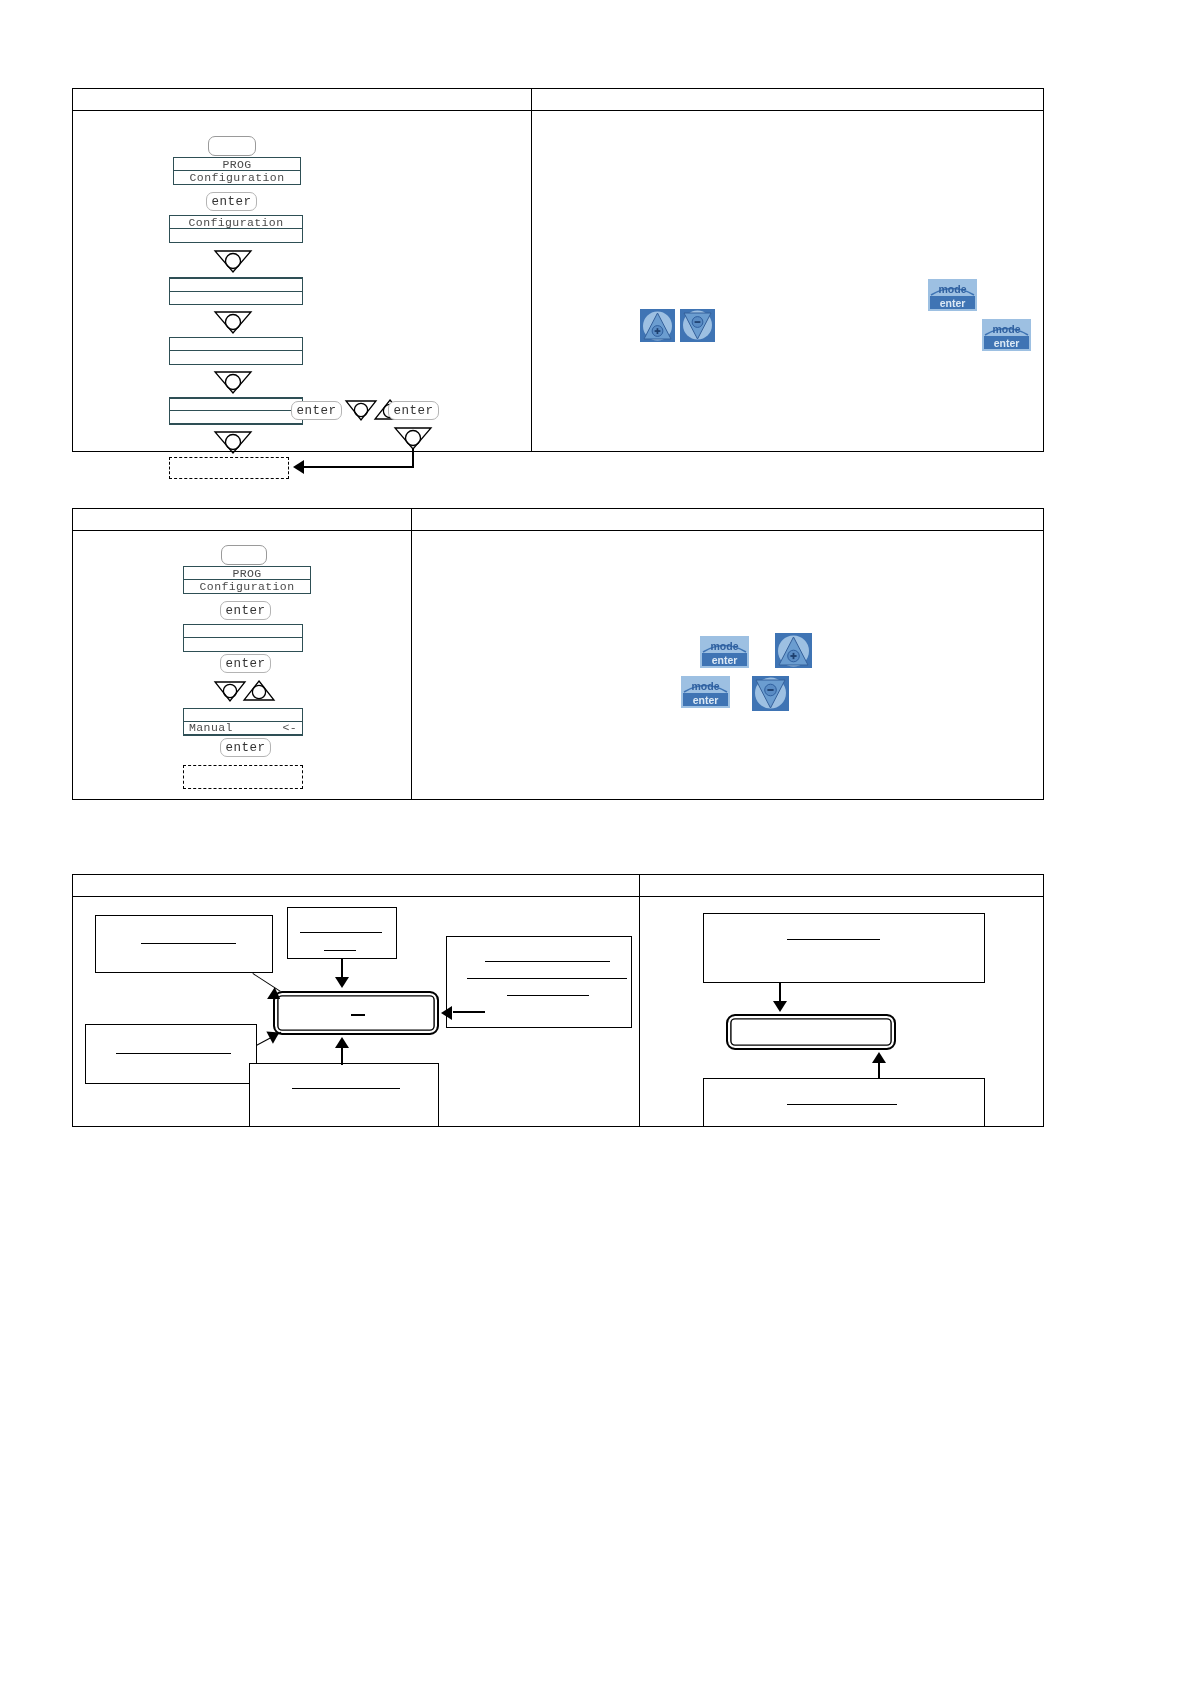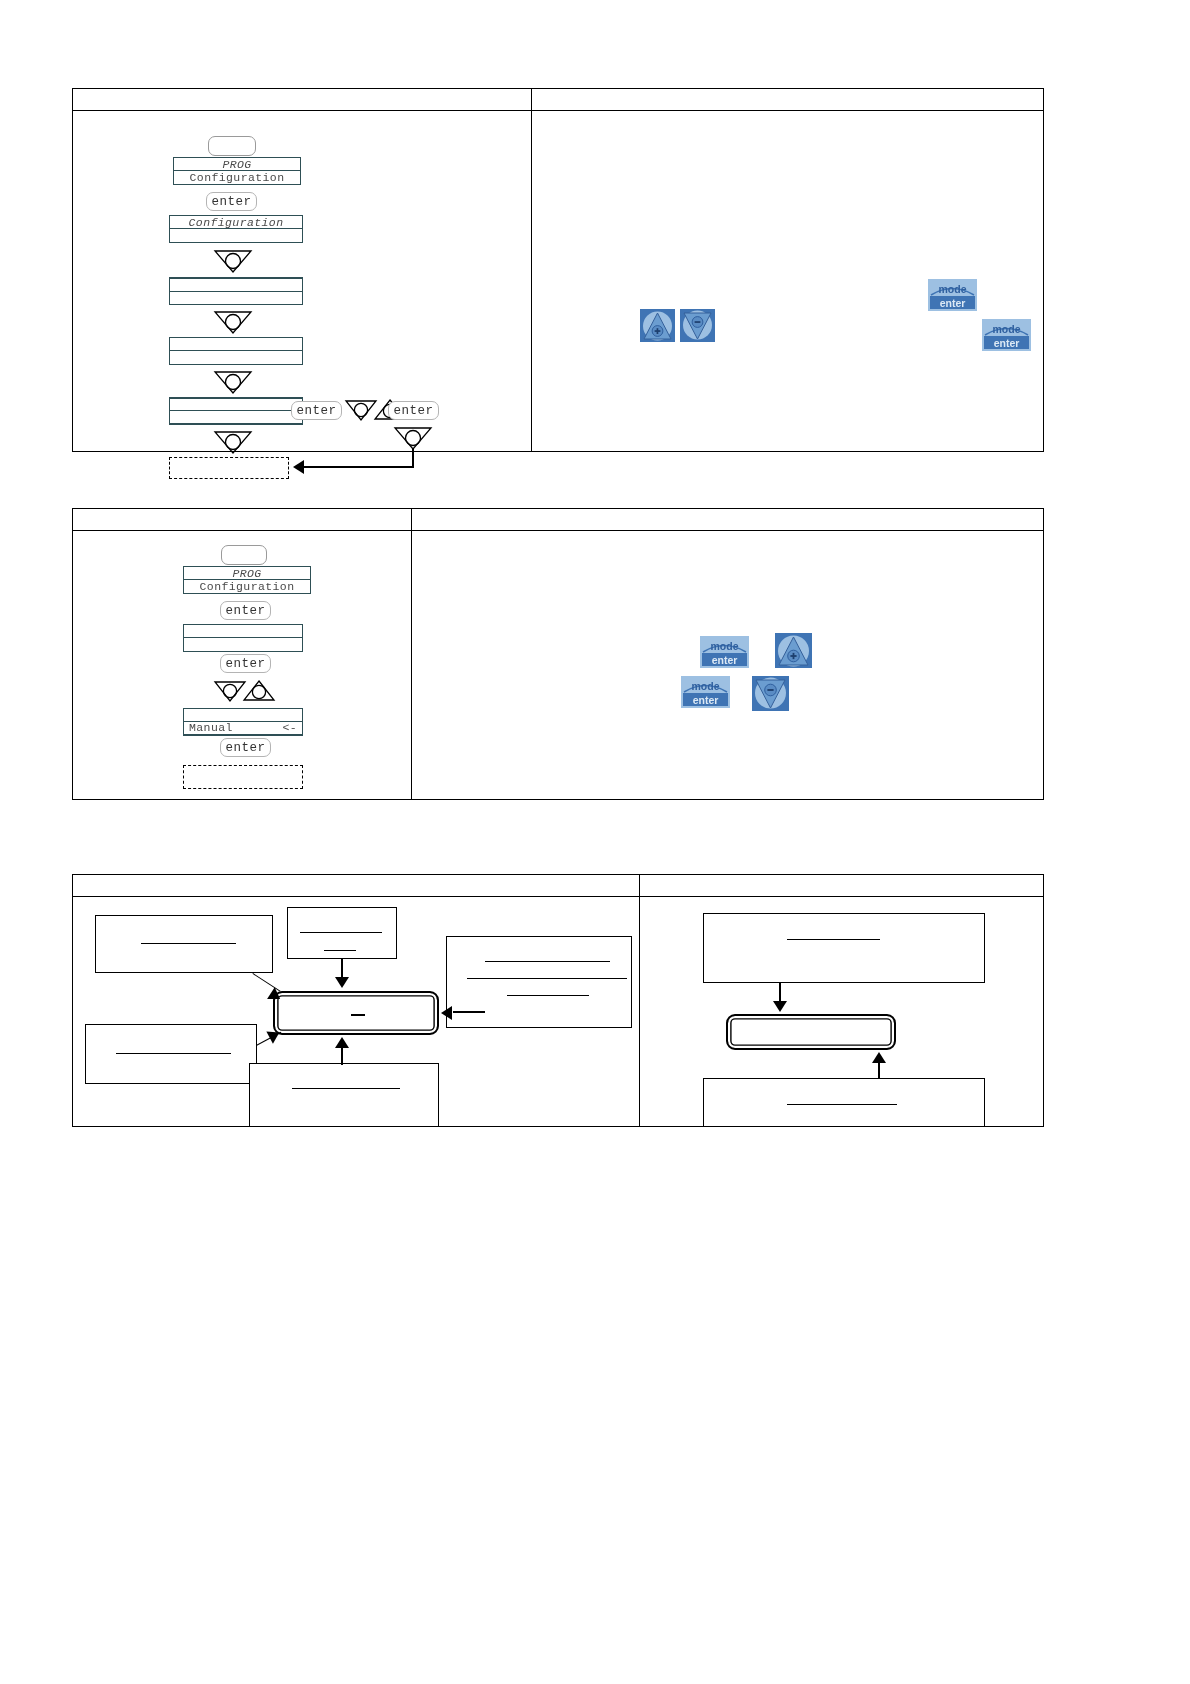--- a/index.html
+++ b/index.html
@@ -15,21 +15,21 @@
   .tbl .hdr{position:absolute;left:0;top:0;right:0;height:22px;border-bottom:1.6px solid #000;box-sizing:border-box;}
   .tbl .hdr .hcell{position:absolute;top:0;bottom:0;}
   .tbl .body{position:absolute;left:0;top:22px;right:0;bottom:0;}
   .vsplit{position:absolute;top:0;bottom:0;width:0;border-left:1.6px solid #000;}
 
   
   .lcd{position:absolute;border:1.4px solid #2e4f55;box-sizing:border-box;background:#fff;}
   .lcd .ln{position:absolute;left:0;right:0;height:50%;box-sizing:border-box;
            font-family:"Liberation Mono", monospace;font-size:11.5px;color:#4a4a4a;
            display:flex;align-items:center;justify-content:center;letter-spacing:.4px;}
-  .lcd .ln.top{top:0;border-bottom:1.1px solid #2e4f55;font-style:italic;}
+  .lcd .ln.top{top:0;border-bottom:1.1px solid #2e4f55;}
   .lcd .ln.bot{bottom:0;}
   .lcd .ln.spread{justify-content:space-between;padding:0 5px;}
   .lcd.thicktop{border-top-width:2.4px;}
   .lcd.thickbot{border-bottom-width:2.4px;}
 
   .lcd-dashed{position:absolute;border:1.7px dashed #000;box-sizing:border-box;background:#fff;}
 
   
   .cap{position:absolute;border:1.2px solid #9a9a9a;border-radius:7px;background:#fff;box-sizing:border-box;}
 

